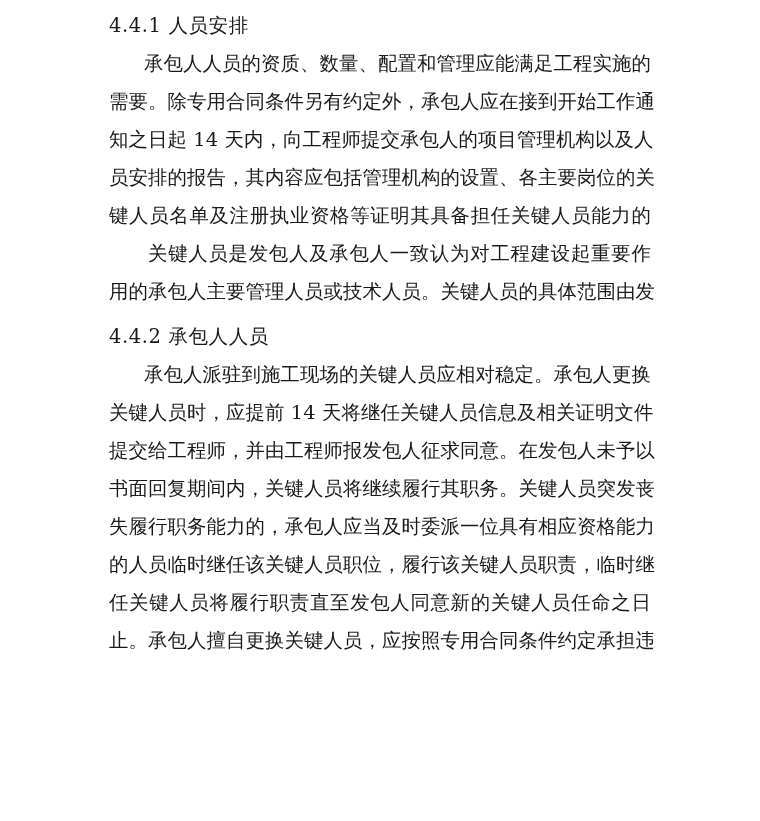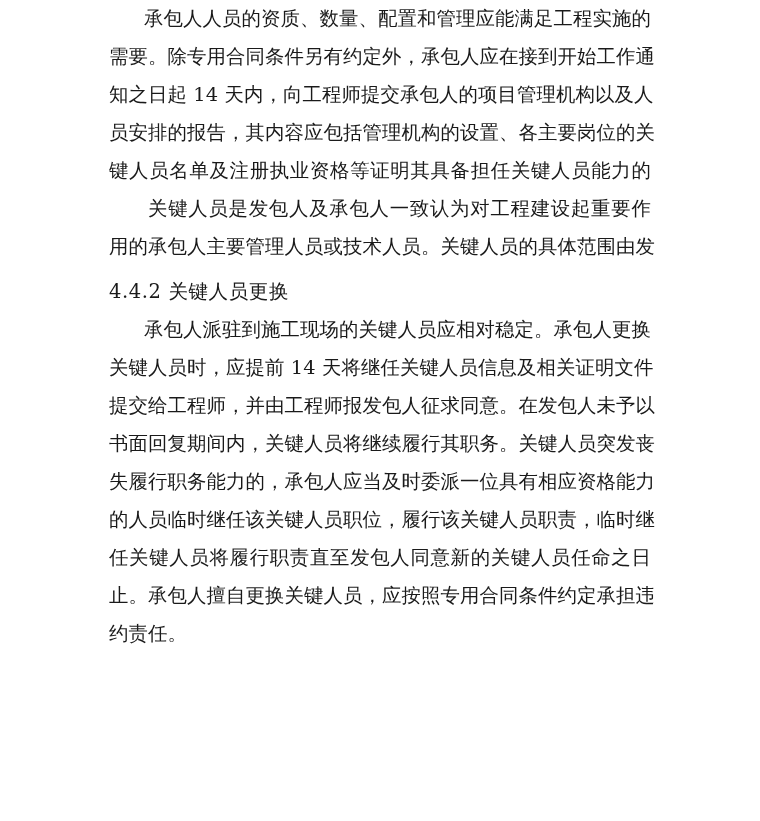--- a/index.html
+++ b/index.html
@@ -82,20 +82,21 @@
     width: 39px;
   }
 </style>
 </head>
 <body>
 
 <div class="page">
   <div class="doc-body">
 
 
+    <h3 class="h3">4.4.1  人员安排</h3>
 
     <p class="para">
       <span class="line just">
         <span class="indent"></span>
           <span style="display: flex; flex: 1 1 0%; justify-content: space-between;">
             <span style="white-space: pre;">承</span>
             <span style="white-space: pre;">包</span>
             <span style="white-space: pre;">人</span>
             <span style="white-space: pre;">人</span>
             <span style="white-space: pre;">员</span>
@@ -311,21 +312,21 @@
             <span style="white-space: pre;">具</span>
             <span style="white-space: pre;">体</span>
             <span style="white-space: pre;">范</span>
             <span style="white-space: pre;">围</span>
             <span style="white-space: pre;">由</span>
             <span style="white-space: pre;">发</span>
           </span>
       </span>
     </p>
 
-    <h3 class="h3">4.4.2  关键人员更换</h3>
+    <h3 class="h3">4.4.2  承包人人员</h3>
 
     <p class="para">
       <span class="line just">
         <span class="indent"></span>
           <span style="display: flex; flex: 1 1 0%; justify-content: space-between;">
             <span style="white-space: pre;">承</span>
             <span style="white-space: pre;">包</span>
             <span style="white-space: pre;">人</span>
             <span style="white-space: pre;">派</span>
             <span style="white-space: pre;">驻</span>
@@ -570,17 +571,16 @@
             <span style="white-space: pre;">同</span>
             <span style="white-space: pre;">条</span>
             <span style="white-space: pre;">件</span>
             <span style="white-space: pre;">约</span>
             <span style="white-space: pre;">定</span>
             <span style="white-space: pre;">承</span>
             <span style="white-space: pre;">担</span>
             <span style="white-space: pre;">违</span>
           </span>
       </span>
-      <span class="line">约责任。</span>
     </p>
 
   </div>
 </div>
 
 </body></html>

